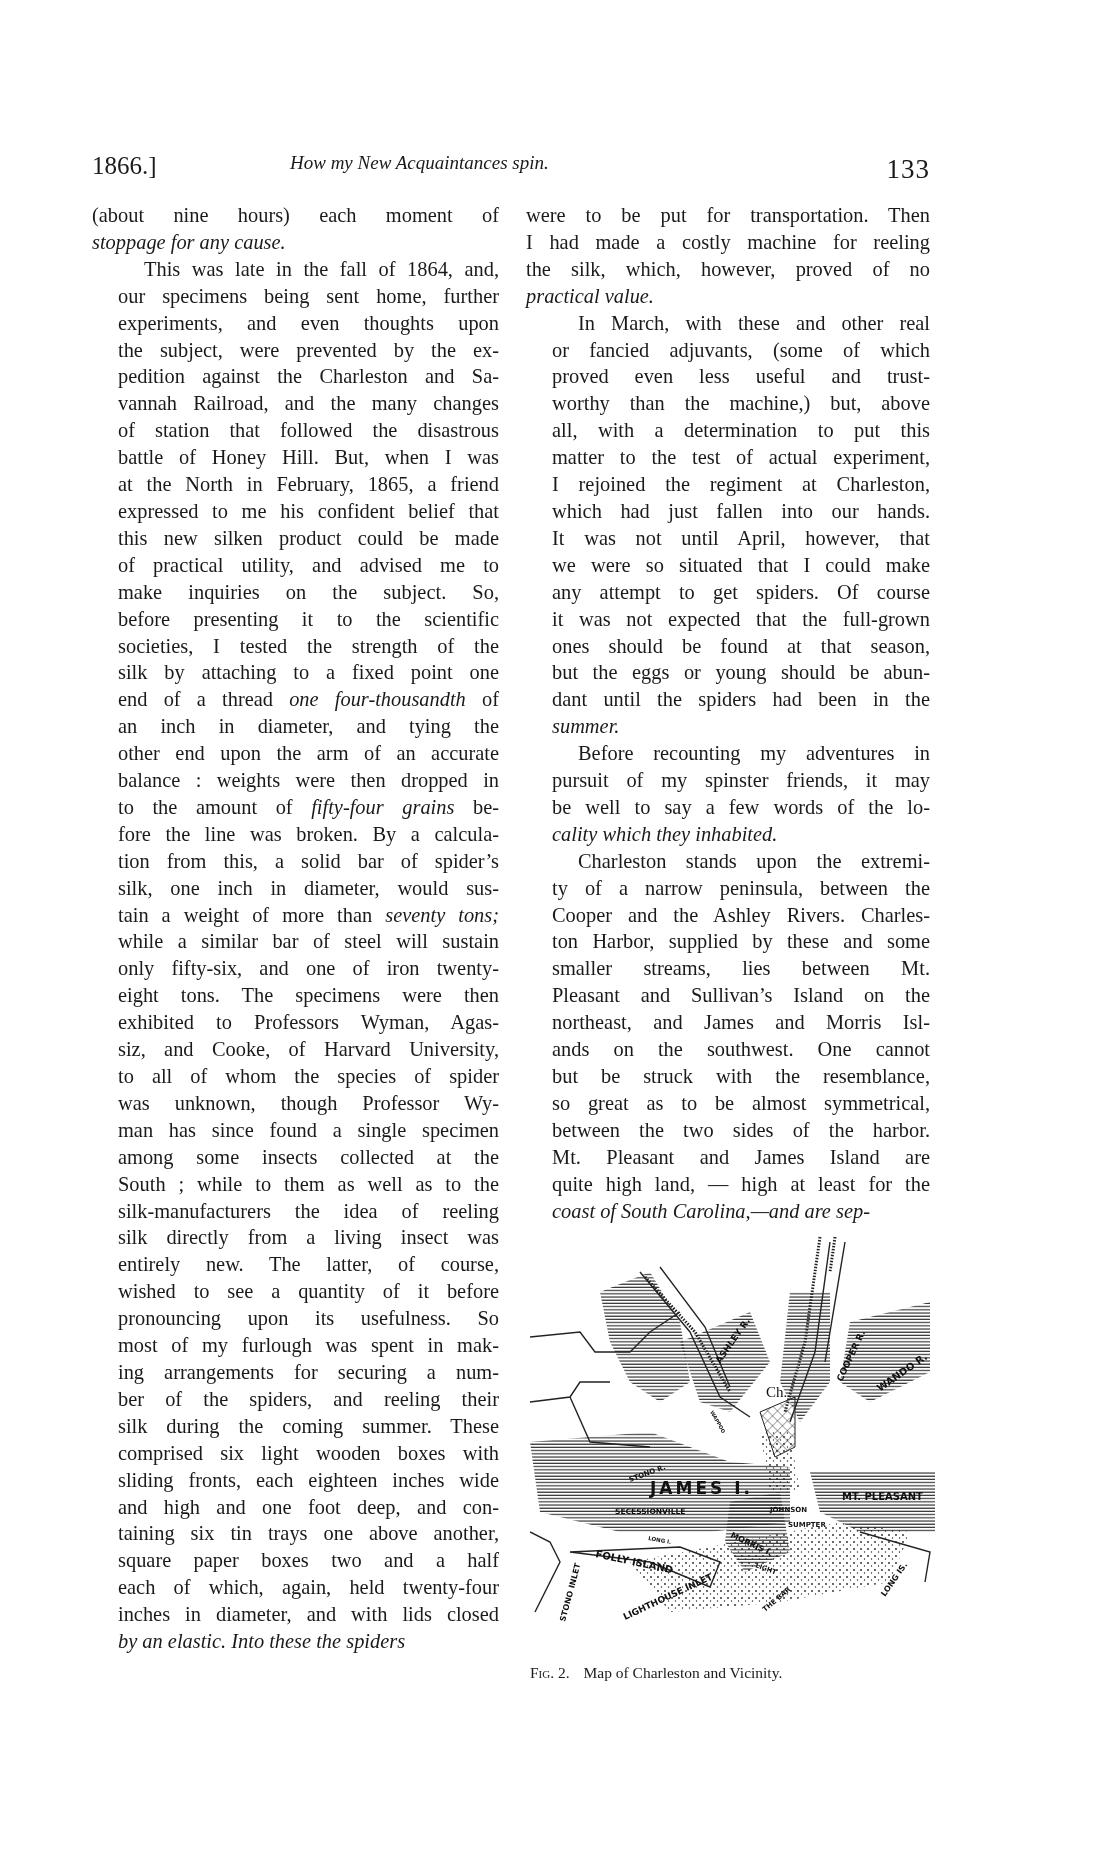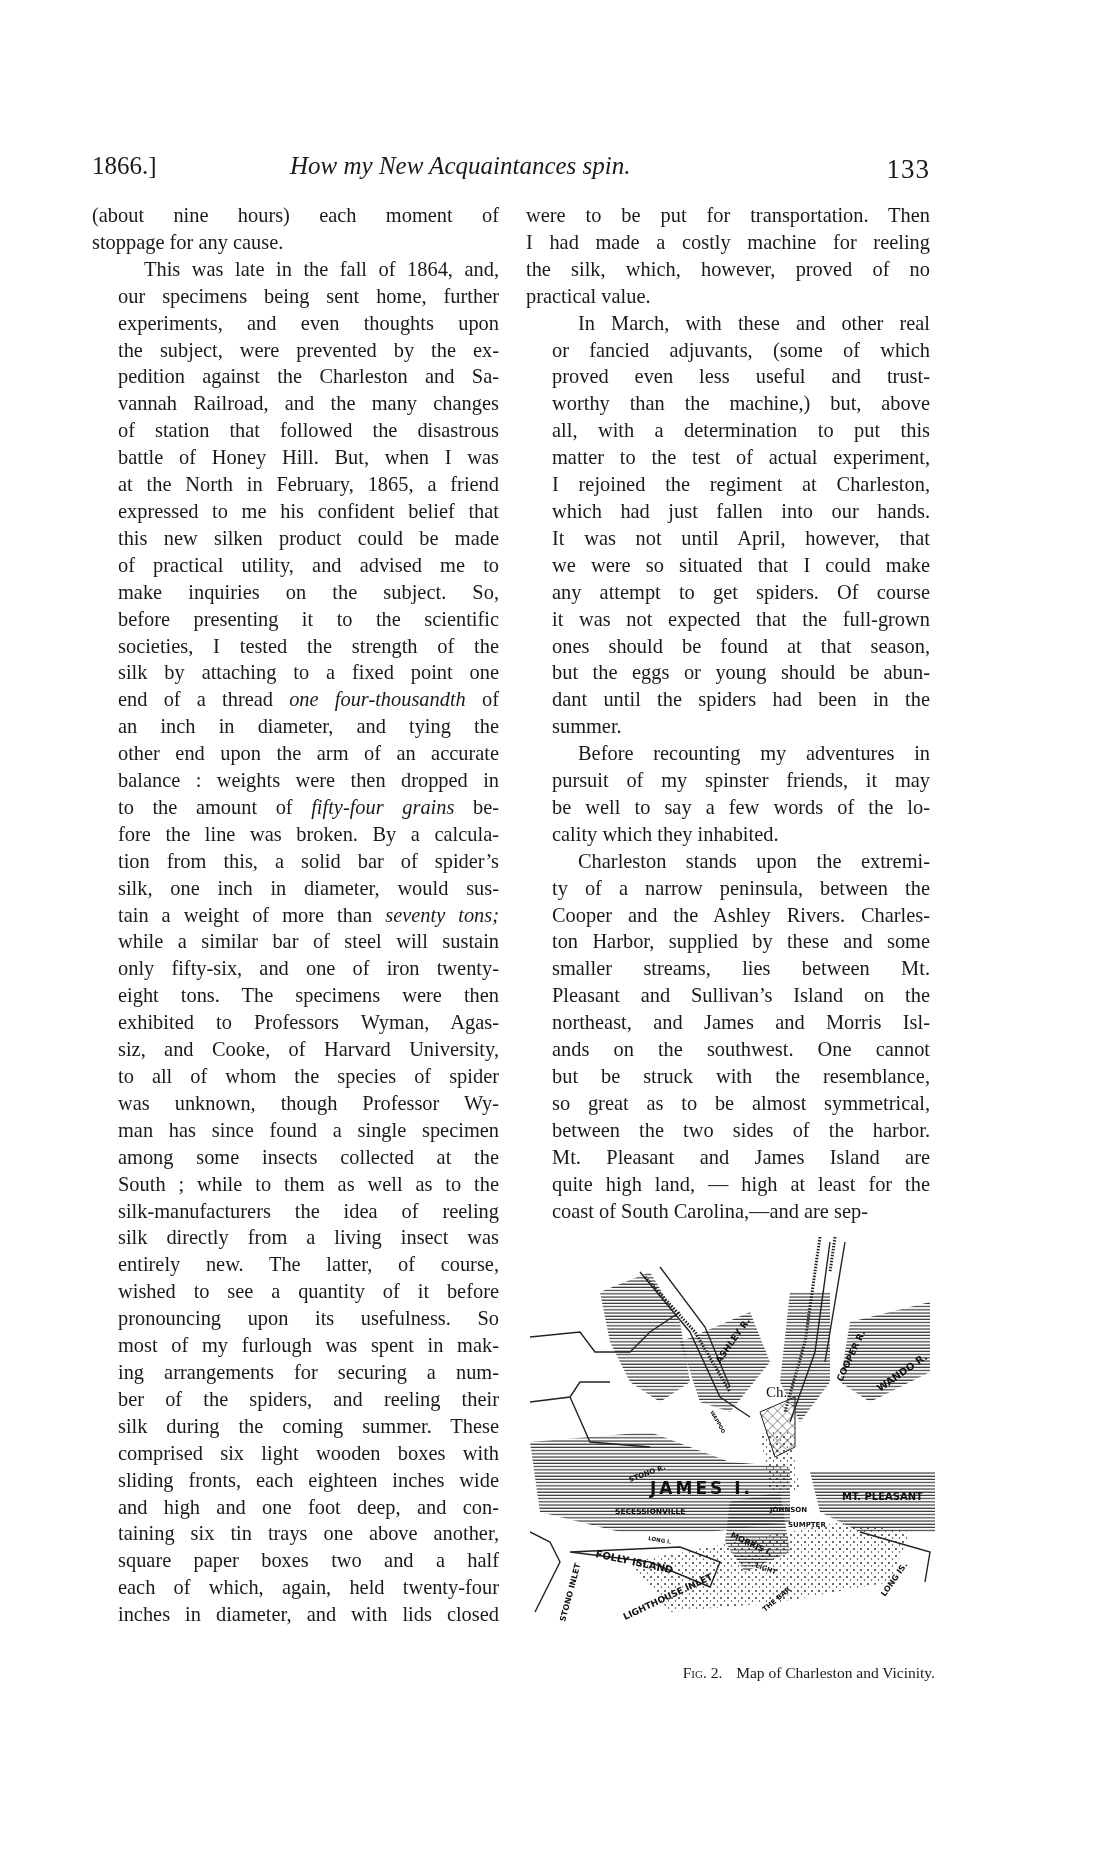--- a/index.html
+++ b/index.html
@@ -1,34 +1,34 @@
 <!DOCTYPE html>
 <html><head>
 <meta charset="utf-8">
 <style>
   html, body { margin: 0; padding: 0; background: #ffffff; }
   body { width: 1112px; height: 1850px; position: relative; overflow: hidden;
          font-family: "Liberation Serif", "DejaVu Serif", serif; color: #1a1a1a; }
   .running-head { position: absolute; top: 152px; left: 92px; width: 838px; height: 40px; font-family: Liberation Serif, serif; }
   .rh-year { position: absolute; left: 0; top: 0; font-size: 25px; }
-  .rh-title { position: absolute; left: 198px; top: 0; font-size: 25px; font-style: italic; }
+  .rh-title { position: absolute; left: 198px; top: 0; font-size: 19px; font-style: italic; }
   .rh-page { position: absolute; right: 0; top: 2px; font-size: 27px; letter-spacing: 1px; }
 
   .col { position: absolute; font-size: 20.4px; line-height: 26.9px; text-align: justify; }
   .col-left { left: 92px; top: 202px; width: 407px; }
   .col-right { left: 526px; top: 202px; width: 404px; }
   .col p { margin: 0; }
   .col p.indent { text-indent: 26px; }
   .col .line { display: block; text-align: justify; text-align-last: justify; white-space: nowrap; }
-  .col .line.last { text-align-last: left; }
+  .col .line.last { text-align-last: left; font-style: italic; }
   em { font-style: italic; }
 
   .figure { position: absolute; left: 530px; top: 1232px; width: 405px; height: 410px; }
   .figure svg { position: absolute; left: 0; top: 0; }
-  .caption { position: absolute; left: 0; width: 405px; top: 432px; text-align: right;
+  .caption { position: absolute; left: 0; width: 405px; top: 432px; text-align: left;
              font-size: 15.5px; }
   .caption .fig-num { font-variant: small-caps; margin-right: 10px; }
   .map-label { font-family: "DejaVu Sans", sans-serif; font-weight: bold; fill: #111; }
 </style>
 </head>
 <body>
 
 <div class="running-head">
   <span class="rh-year">1866.]</span>
   <span class="rh-title">How my New Acquaintances spin.</span>
@@ -85,20 +85,21 @@
       <span class="line">ing arrangements for securing a num-</span>
       <span class="line">ber of the spiders, and reeling their</span>
       <span class="line">silk during the coming summer.  These</span>
       <span class="line">comprised six light wooden boxes with</span>
       <span class="line">sliding fronts, each eighteen inches wide</span>
       <span class="line">and high and one foot deep, and con-</span>
       <span class="line">taining six tin trays one above another,</span>
       <span class="line">square paper boxes two and a half</span>
       <span class="line">each of which, again, held twenty-four</span>
       <span class="line">inches in diameter, and with lids closed</span>
+      <span class="line last">by an elastic.  Into these the spiders</span>
     </p>
   </div>
 <div class="col col-right" id="col-right">
     <p>
       <span class="line">were to be put for transportation.  Then</span>
       <span class="line">I had made a costly machine for reeling</span>
       <span class="line">the silk, which, however, proved of no</span>
       <span class="line last">practical value.</span>
     </p>
     <p class="indent">

